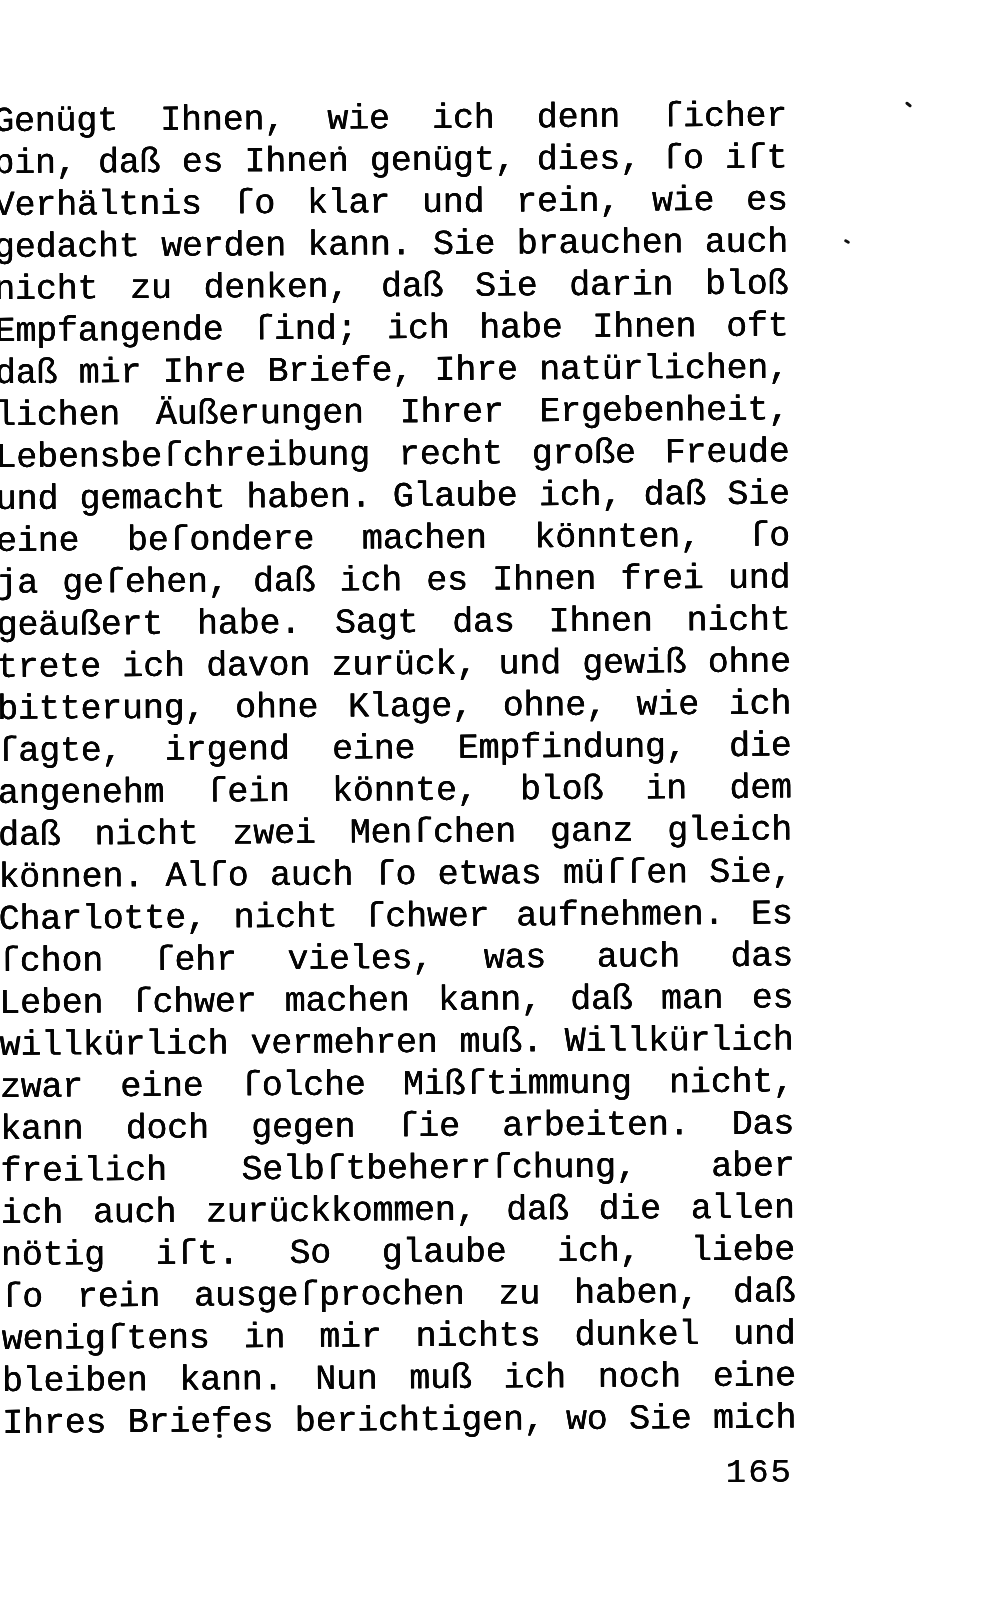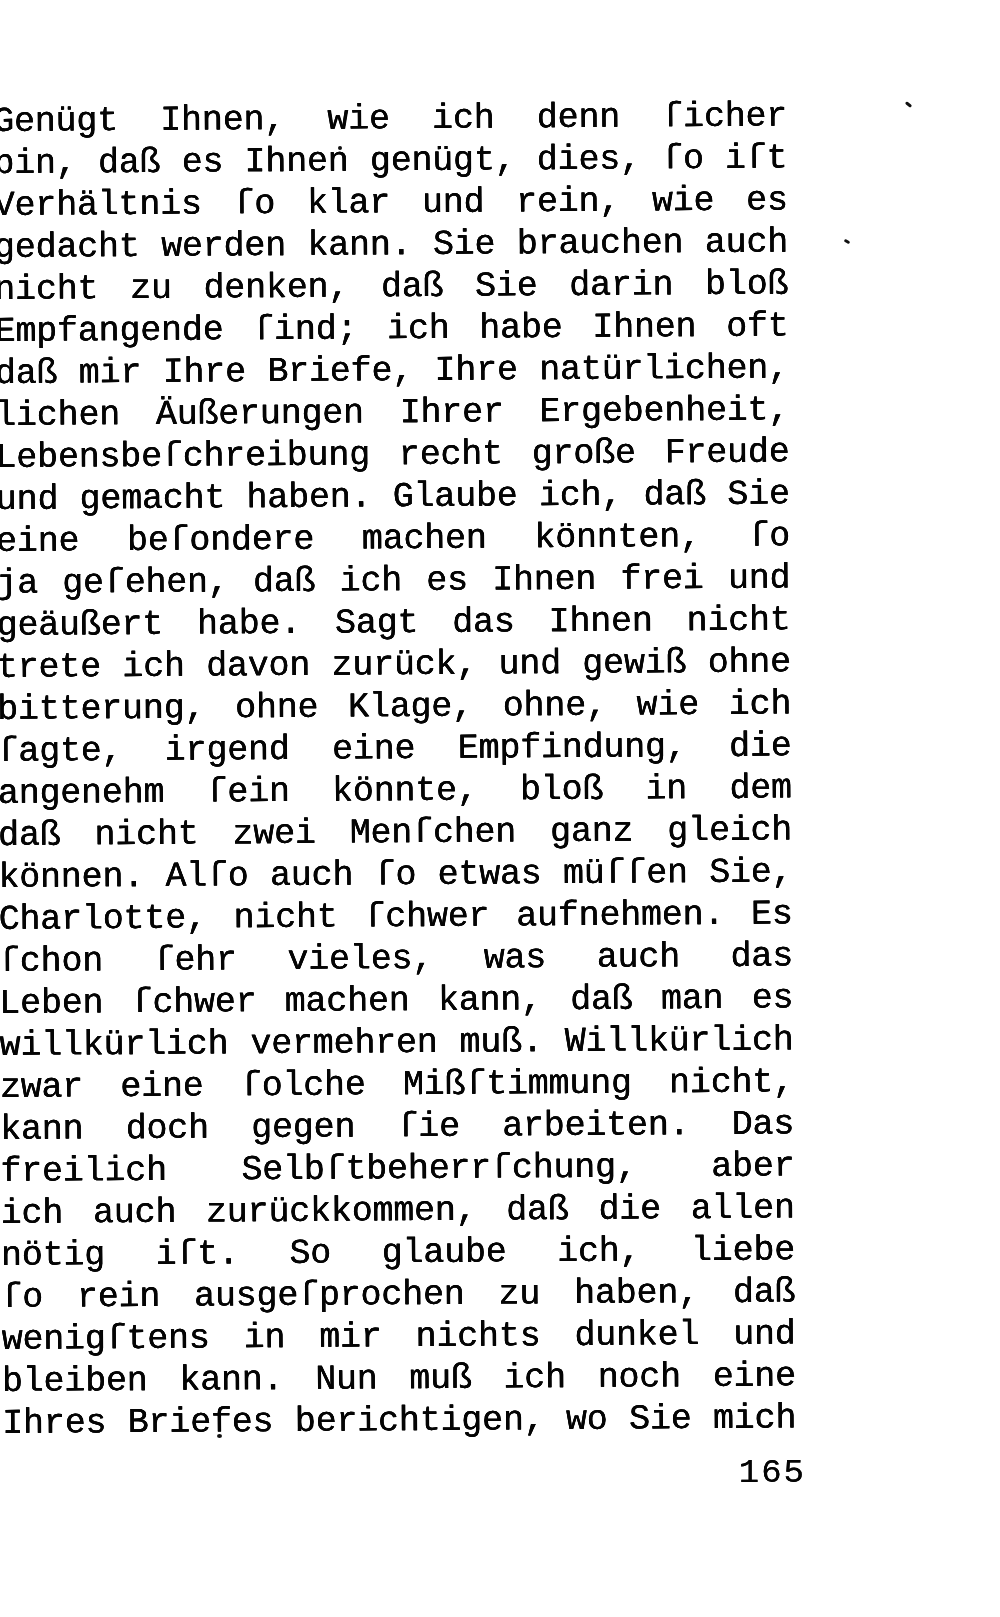--- a/index.html
+++ b/index.html
@@ -35,21 +35,21 @@
     white-space: normal;
     overflow: hidden;
     text-align: justify;
     text-align-last: justify;
     text-justify: inter-word;
     text-shadow: 0 0 0.6px currentColor, 0.3px 0 0 currentColor;
   }
   .pageno {
     position: absolute;
     top: 1452px;
-    left: 16px;
+    left: 3px;
     width: 790px;
     text-align: right;
     font-size: 34px;
     line-height: 42px;
     letter-spacing: 2px;
     text-shadow: 0 0 0.6px currentColor;
   }
   
   .speck {
     position: absolute;

